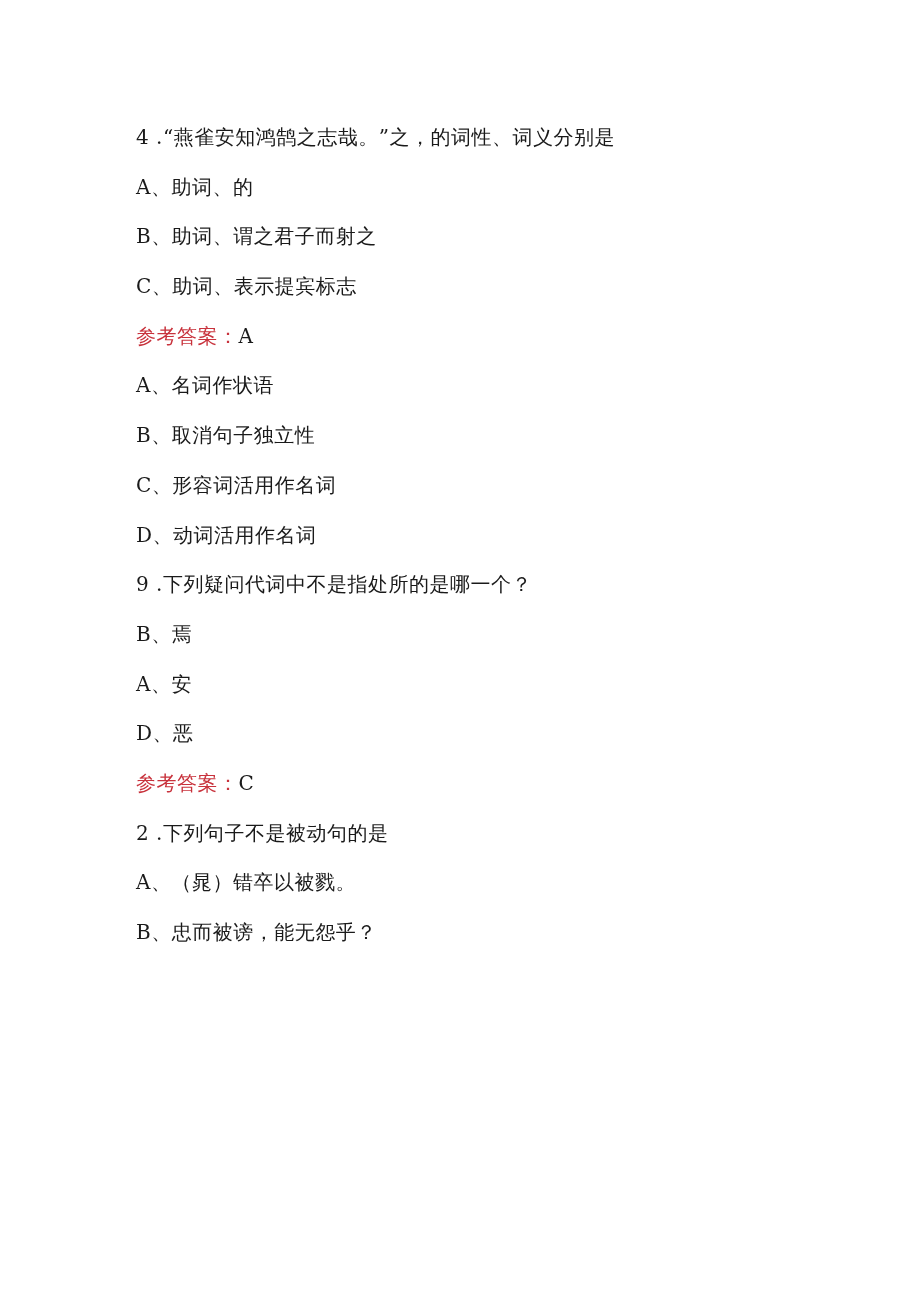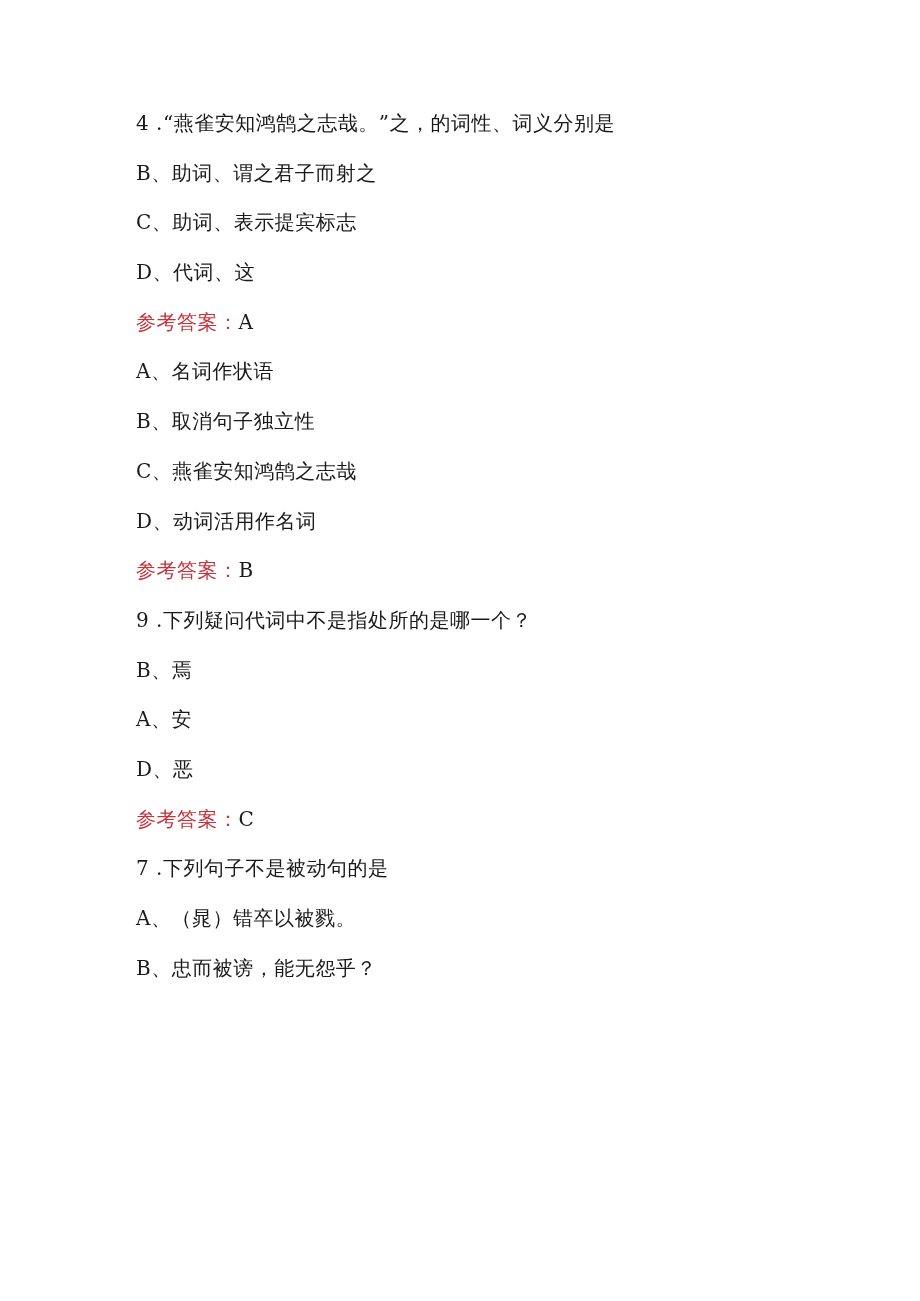--- a/index.html
+++ b/index.html
@@ -11,21 +11,21 @@
       width: 920px;
       height: 1301px;
       position: relative;
       overflow: hidden;
       font-family: "DejaVu Serif", "Liberation Serif", serif;
       color: #1a1a1a;
     }
     .page {
       position: absolute;
       left: 136px;
-      top: 100px;
+      top: 114px;
       width: 700px;
     }
     .line {
       height: 49.7px;
       line-height: 46px;
       font-size: 20px;
       white-space: nowrap;
       letter-spacing: 0.5px;
     }
     .answer {
@@ -34,33 +34,32 @@
     .answer .val {
       color: #1a1a1a;
     }
   </style>
 </head>
 <body>
 
 <div class="page">
 
   <div class="line">4 .“燕雀安知鸿鹄之志哉。”之，的词性、词义分别是</div>
+  <div class="line">A、助词、的</div>
   <div class="line">B、助词、谓之君子而射之</div>
   <div class="line">C、助词、表示提宾标志</div>
-  <div class="line">D、代词、这</div>
   <div class="line answer"><span>参考答案：</span><span class="val">A</span></div>
 
   <div class="line">A、名词作状语</div>
   <div class="line">B、取消句子独立性</div>
-  <div class="line">C、燕雀安知鸿鹄之志哉</div>
+  <div class="line">C、形容词活用作名词</div>
   <div class="line">D、动词活用作名词</div>
-  <div class="line answer"><span>参考答案：</span><span class="val">B</span></div>
 
   <div class="line">9 .下列疑问代词中不是指处所的是哪一个？</div>
   <div class="line">B、焉</div>
   <div class="line">A、安</div>
   <div class="line">D、恶</div>
   <div class="line answer"><span>参考答案：</span><span class="val">C</span></div>
 
-  <div class="line">7 .下列句子不是被动句的是</div>
+  <div class="line">2 .下列句子不是被动句的是</div>
   <div class="line">A、（晁）错卒以被戮。</div>
   <div class="line">B、忠而被谤，能无怨乎？</div>
 </div>
 
 </body></html>

